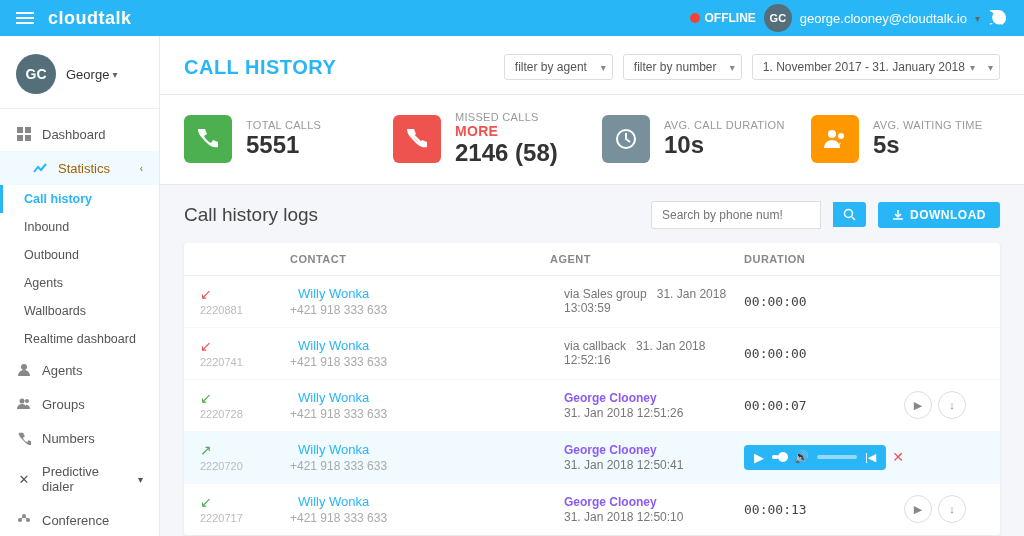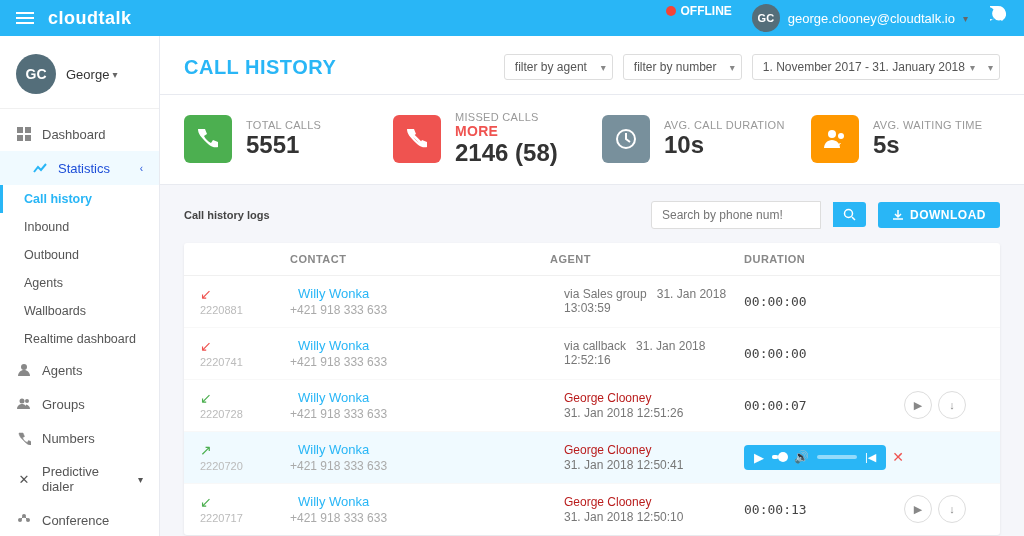--- a/index.html
+++ b/index.html
@@ -13,39 +13,39 @@
       align-items: center;
       padding: 0 16px;
       color: white;
       flex-shrink: 0;
       justify-content: space-between;
     }
     .topnav-left { display: flex; align-items: center; gap: 14px; }
     .topnav-brand { font-size: 18px; font-weight: 700; color: white; letter-spacing: 0.5px; }
     .hamburger { display: flex; flex-direction: column; gap: 3px; cursor: pointer; }
     .hamburger span { width: 18px; height: 2px; background: white; display: block; }
-    .topnav-right { display: flex; align-items: flex-start; gap: 20px; }
+    .topnav-right { display: flex; align-items: center; gap: 8px; }
     .status-badge { display: flex; align-items: center; gap: 5px; font-size: 12px; font-weight: 600; color: white; }
     .status-dot { width: 10px; height: 10px; border-radius: 50%; background: #f44336; }
     .user-info { display: flex; align-items: center; gap: 8px; font-size: 13px; color: white; }
     .user-avatar-sm { width: 28px; height: 28px; border-radius: 50%; background: #546e7a; display: flex; align-items: center; justify-content: center; font-size: 11px; font-weight: 700; color: white; }
     .power-icon { width: 20px; height: 20px; display: flex; align-items: center; justify-content: center; }
 
     
     .main-layout { display: flex; flex: 1; overflow: hidden; }
 
     
     .sidebar { width: 160px; background: white; border-right: 1px solid #e8eaf0; display: flex; flex-direction: column; flex-shrink: 0; overflow-y: auto; }
     .sidebar-user { padding: 18px 16px 14px; display: flex; align-items: center; gap: 10px; border-bottom: 1px solid #f0f0f0; }
     .user-avatar-lg { width: 40px; height: 40px; border-radius: 50%; background: #546e7a; display: flex; align-items: center; justify-content: center; font-size: 14px; font-weight: 700; color: white; flex-shrink: 0; }
     .user-name { font-size: 13px; color: #333; display: flex; align-items: center; gap: 3px; }
     .chevron-down { font-size: 10px; color: #666; }
     .sidebar-nav { padding: 8px 0; }
     .nav-item { display: flex; align-items: center; gap: 10px; padding: 9px 16px; font-size: 13px; color: #555; cursor: pointer; position: relative; }
-    .nav-item.active { color: #1d4ed8; background: #f0faff; padding-left: 32px; }
+    .nav-item.active { color: #a16207; background: #f0faff; padding-left: 32px; }
     .nav-item .nav-icon { width: 16px; height: 16px; display: flex; align-items: center; justify-content: center; flex-shrink: 0; }
     .nav-sub-item { padding: 7px 16px 7px 24px; font-size: 12.5px; color: #555; cursor: pointer; }
     .nav-sub-item.active { color: #29b6f6; font-weight: 600; border-left: 3px solid #29b6f6; padding-left: 21px; }
     .nav-chevron { margin-left: auto; font-size: 10px; }
 
     
     .content { flex: 1; overflow-y: auto; padding: 0; }
     .content-header { padding: 18px 24px 14px; background: white; border-bottom: 1px solid #e8eaf0; display: flex; align-items: center; justify-content: space-between; }
     .page-title-text { font-size: 20px; font-weight: 700; color: #29b6f6; letter-spacing: 0.5px; }
     .header-filters { display: flex; align-items: center; gap: 10px; }
@@ -64,38 +64,38 @@
     .stat-icon.gray { background: #78909c; }
     .stat-icon.orange { background: #ff9800; }
     .stat-info { display: flex; flex-direction: column; }
     .stat-label { font-size: 11px; color: #999; text-transform: uppercase; font-weight: 500; letter-spacing: 0.3px; }
     .stat-value { font-size: 24px; font-weight: 700; color: #333; line-height: 1.2; }
     .stat-more { color: #ef5350; font-weight: 600; font-size: 14px; }
 
     
     .table-section { padding: 16px 24px; background: #f5f6fa; }
     .table-header { display: flex; align-items: center; justify-content: space-between; margin-bottom: 14px; }
-    .table-title { font-size: 11px; color: #444; font-weight: 700; }
+    .table-title { font-size: 19px; color: #444; font-weight: 400; }
     .table-actions { display: flex; align-items: center; gap: 12px; }
     .search-input { border: 1px solid #ddd; border-radius: 3px 0 0 3px; padding: 6px 10px; font-size: 12px; color: #555; width: 170px; outline: none; }
     .search-btn { background: #29b6f6; border: none; border-radius: 0 3px 3px 0; padding: 6px 10px; color: white; cursor: pointer; display: flex; align-items: center; }
     .download-btn { background: #29b6f6; border: none; border-radius: 3px; padding: 6px 14px; color: white; cursor: pointer; font-size: 12px; font-weight: 600; display: flex; align-items: center; gap: 6px; text-transform: uppercase; letter-spacing: 0.5px; }
 
     
     .call-table { width: 100%; background: white; border-radius: 3px; box-shadow: 0 1px 3px rgba(0,0,0,0.08); }
     .table-cols { display: grid; grid-template-columns: 90px 260px 1fr 160px 80px; padding: 10px 16px; border-bottom: 1px solid #f0f0f0; }
     .col-header { font-size: 11px; font-weight: 700; color: #888; text-transform: uppercase; letter-spacing: 0.5px; }
     .table-row-item { display: grid; grid-template-columns: 90px 260px 1fr 160px 80px; padding: 10px 16px; border-bottom: 1px solid #f8f8f8; align-items: center; }
     .table-row-item:last-child { border-bottom: none; }
     .call-id { font-size: 11px; color: #bbb; display: flex; flex-direction: column; align-items: flex-start; gap: 2px; }
     .contact-info { display: flex; flex-direction: column; gap: 2px; }
     .contact-name { font-size: 13px; color: #29b6f6; font-weight: 500; margin-left: 8px; }
     .contact-phone { font-size: 12px; color: #aaa; }
     .agent-info { font-size: 12px; color: #777; display: flex; flex-direction: column; gap: 1px; margin-left: 14px; }
-    .agent-name { font-weight: 400; color: #b91c1c; }
+    .agent-name { font-weight: 700; color: #8b5cf6; }
     .duration-cell { font-size: 13px; color: #444; font-weight: 500; font-family: monospace; }
     .row-actions { display: flex; gap: 6px; align-items: center; }
     .action-btn { width: 28px; height: 28px; border-radius: 50%; border: 1px solid #ddd; background: white; display: flex; align-items: center; justify-content: center; cursor: pointer; color: #888; font-size: 11px; }
 
     
     .audio-player { background: #29b6f6; border-radius: 4px; padding: 5px 10px; display: flex; align-items: center; gap: 8px; flex: 1; }
     .audio-play { color: white; font-size: 13px; cursor: pointer; }
     .audio-progress { flex: 1; height: 4px; background: rgba(255,255,255,0.4); border-radius: 2px; position: relative; }
     .audio-fill { width: 40%; height: 100%; background: white; border-radius: 2px; }
     .audio-thumb { width: 10px; height: 10px; border-radius: 50%; background: white; position: absolute; top: -3px; left: 40%; }

